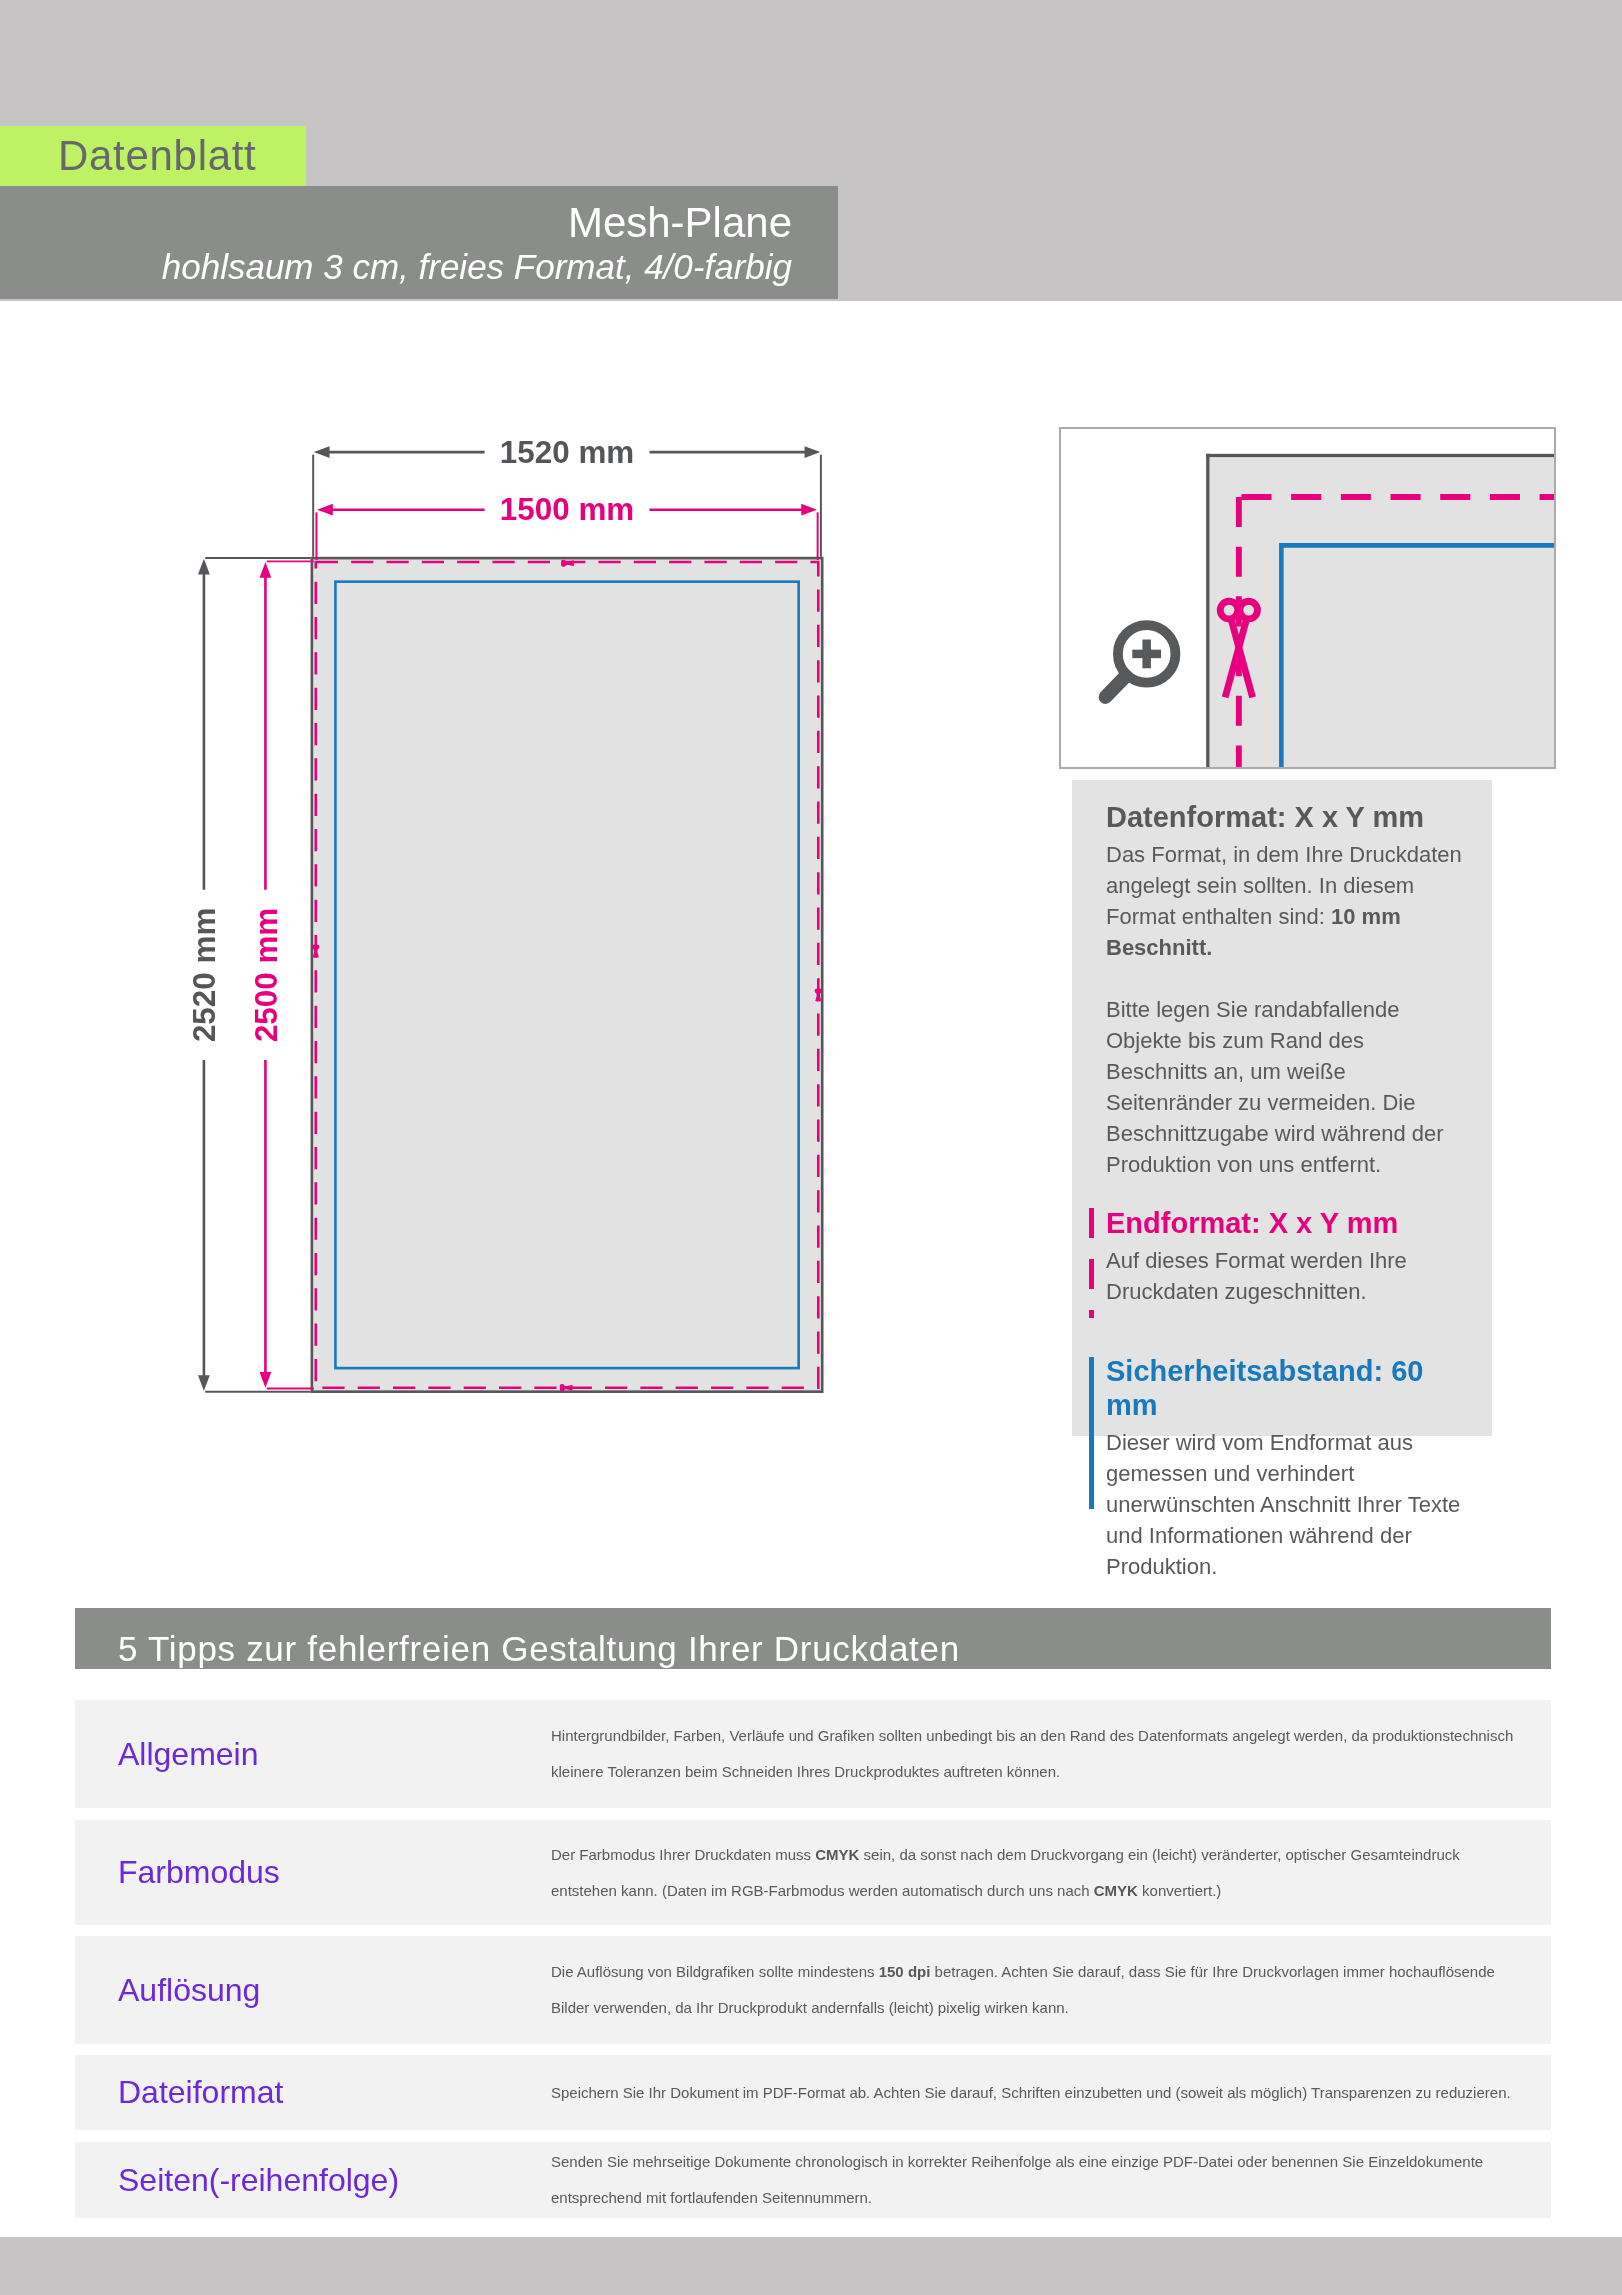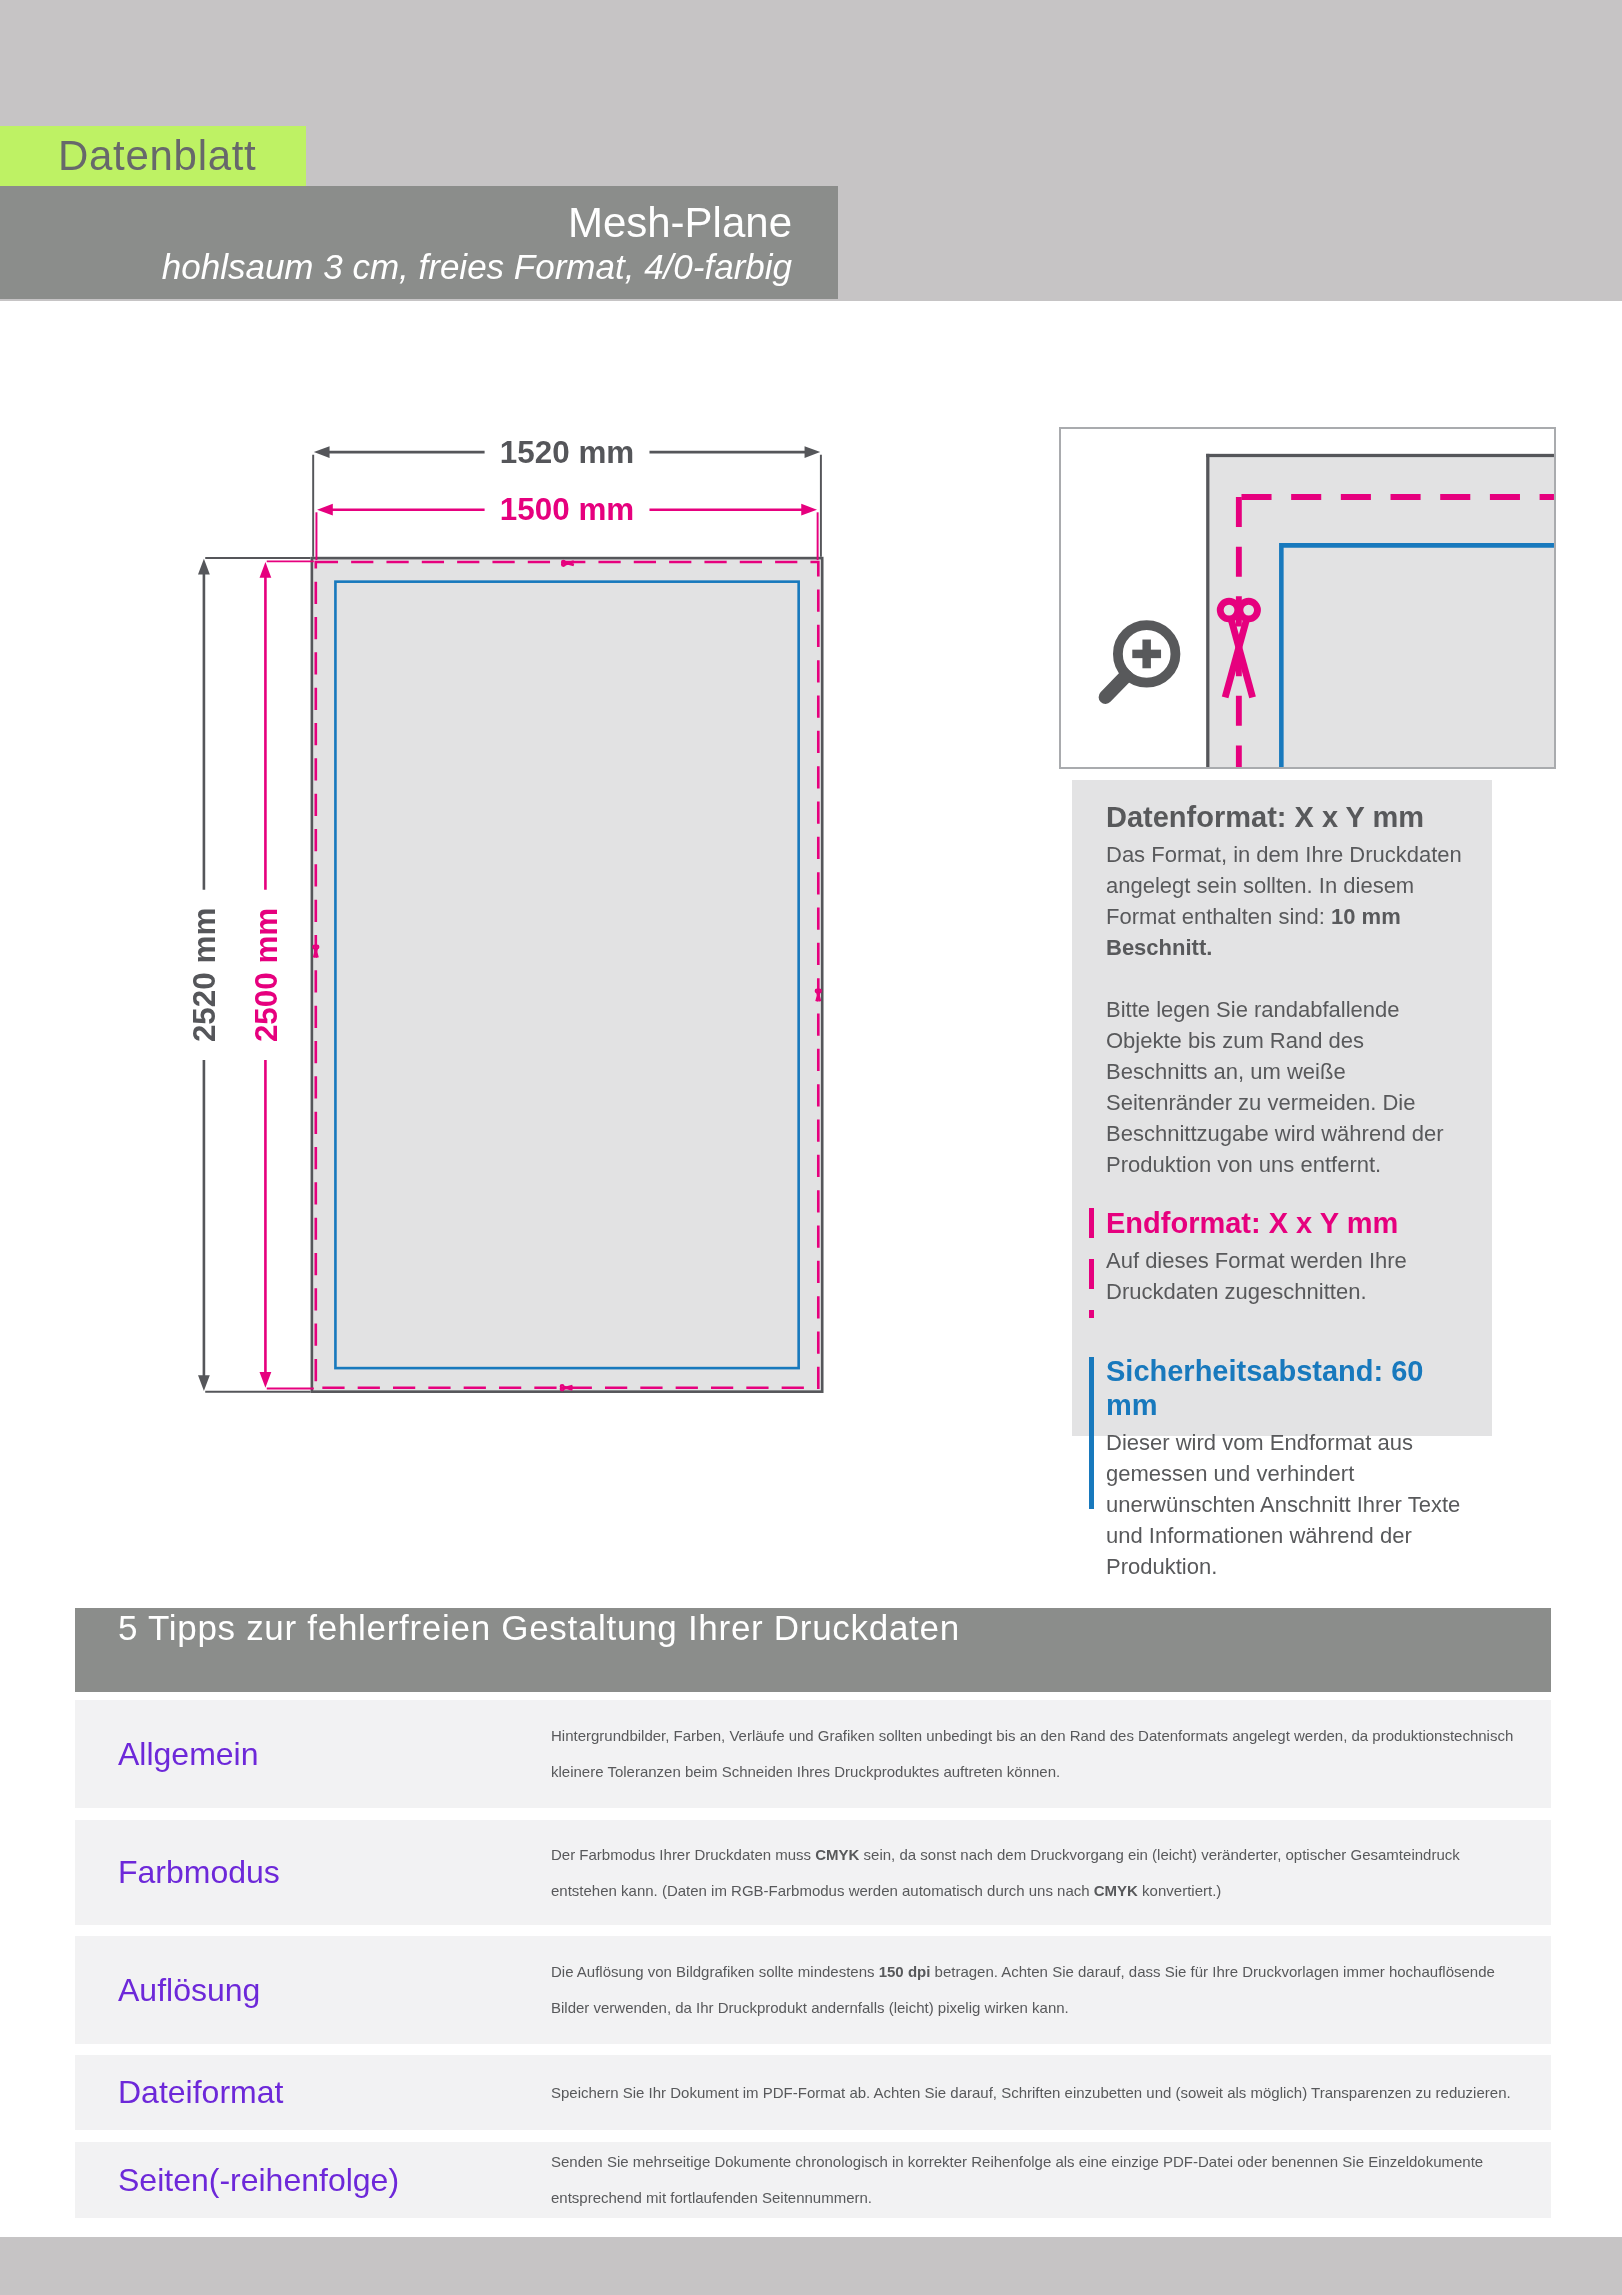--- a/index.html
+++ b/index.html
@@ -35,22 +35,22 @@
   .h-dark{color:#58595b;}
   .h-mag{color:#e6007e;}
   .h-blue{color:#1879bd;}
   .blk{position:relative;}
   .bar-ind{position:absolute;left:-17px;width:4.6px;}
   #endformat-bar{top:2.6px;height:110px;
       background:repeating-linear-gradient(to bottom,#e6007e 0 30px,rgba(0,0,0,0) 30px 51px);}
   #safety-bar{top:2.6px;height:152px;background:#1879bd;}
   .b{font-weight:bold;}
   
-  #tips-bar{left:75px;top:1608px;width:1476px;height:84px;background:#8b8d8b;
-      display:flex;align-items:flex-start;}
+  #tips-bar{left:75px;top:1608px;width:1476px;height:61px;background:#8b8d8b;
+      display:flex;align-items:flex-end;}
   #tips-bar span{padding-left:43px;font-size:35px;color:#ffffff;letter-spacing:0.7px;}
   .tip-row{left:75px;width:1476px;background:#f2f2f3;}
   .tip-label{position:absolute;left:43px;top:0;bottom:0;display:flex;align-items:center;
       font-size:32px;color:#6d28d9;}
   .tip-body{position:absolute;left:460px;top:0;bottom:0;width:1008px;display:flex;align-items:center;}
   .tip-body p{margin:16px;font-size:15px;line-height:36px;color:#58595b;}
   #row-allgemein{top:1700px;height:108px;}
   #row-farbmodus{top:1820px;height:105px;}
   #row-aufloesung{top:1936px;height:108px;}
   #row-dateiformat{top:2055px;height:75px;}

